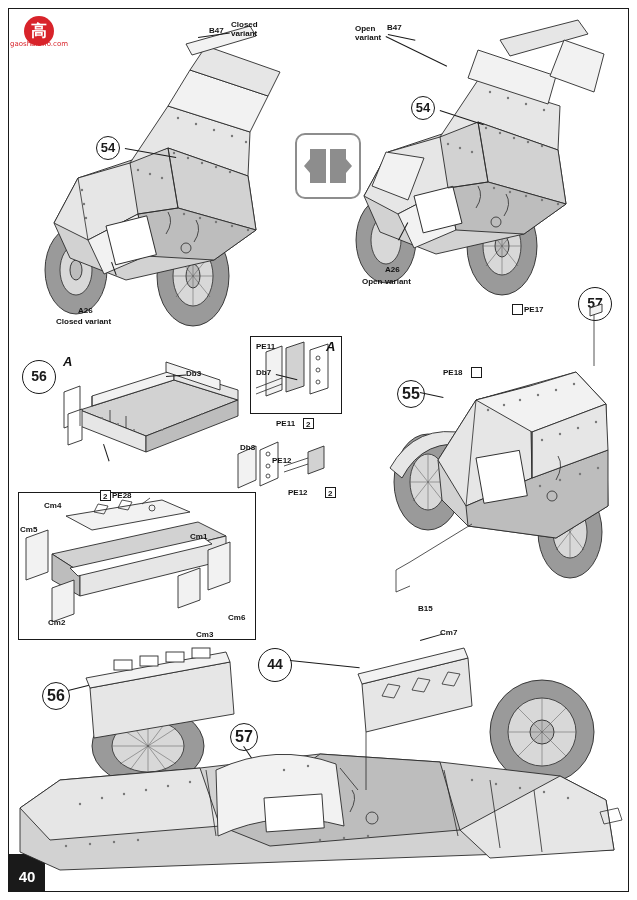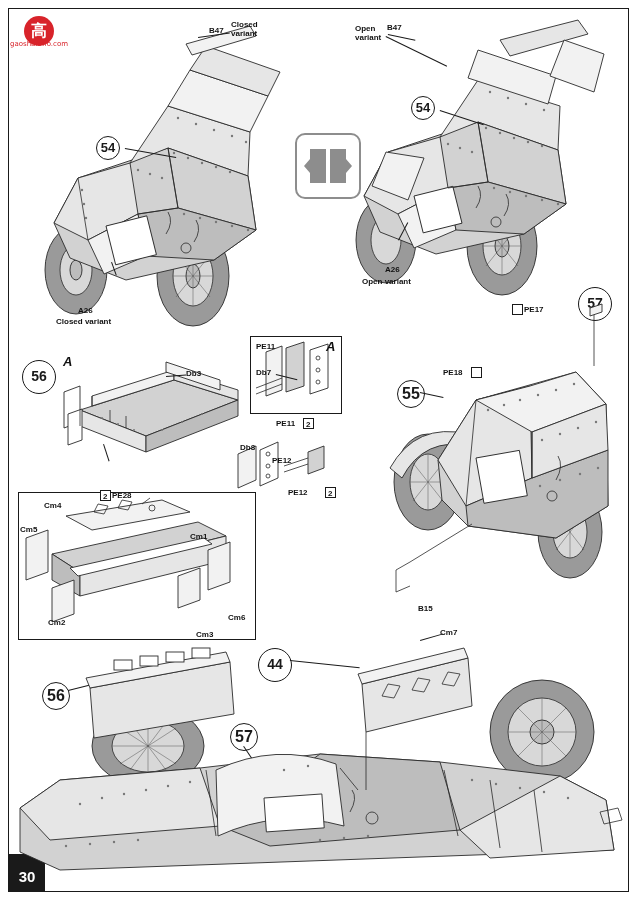--- a/index.html
+++ b/index.html
@@ -57,21 +57,21 @@
 <div id="page">
   <div class="frame"></div>
 
   <div class="watermark">
     <div class="wm-badge">
       <div class="ch">高</div>
     </div>
     <div class="wm-text">gaoshanmo.com</div>
   </div>
 
-  <div class="pagenum">30</div>
+  <div class="pagenum">40</div>
 
   <svg class="art" style="left:18px;top:18px;" width="290" height="320" viewBox="0 0 290 320">
 
     <ellipse class="tire" cx="58" cy="252" rx="31" ry="44"></ellipse>
     <ellipse class="hub" cx="58" cy="252" rx="16" ry="25"></ellipse>
     <ellipse class="p2" cx="58" cy="252" rx="6" ry="10"></ellipse>
 
     <ellipse class="tire" cx="175" cy="258" rx="36" ry="50"></ellipse>
     <ellipse class="hub" cx="175" cy="258" rx="20" ry="30"></ellipse>
     <ellipse class="p2" cx="175" cy="258" rx="7" ry="12"></ellipse>

